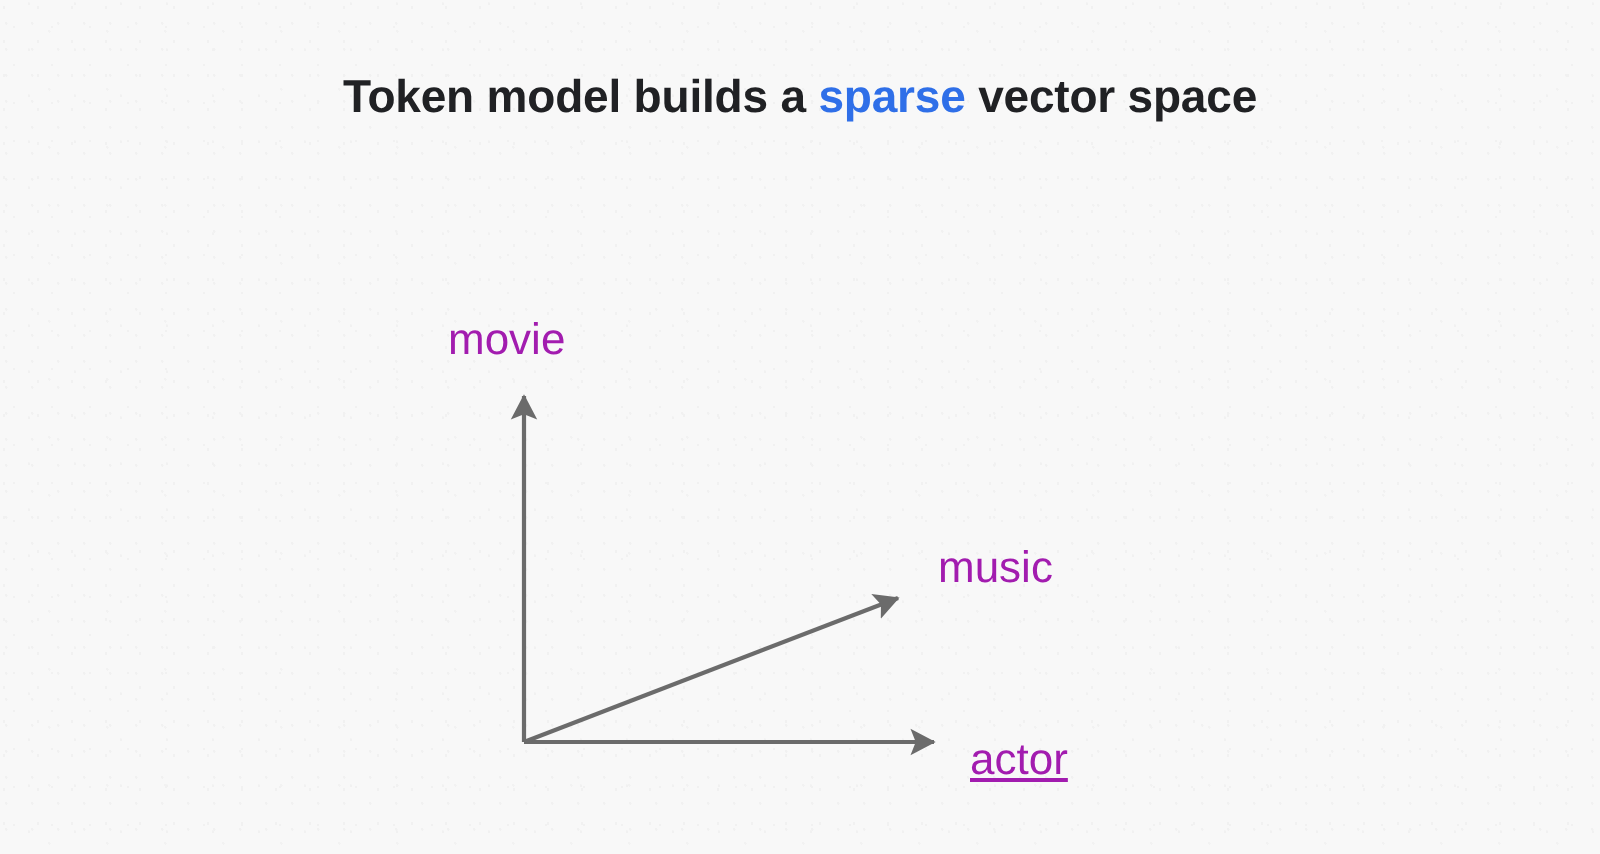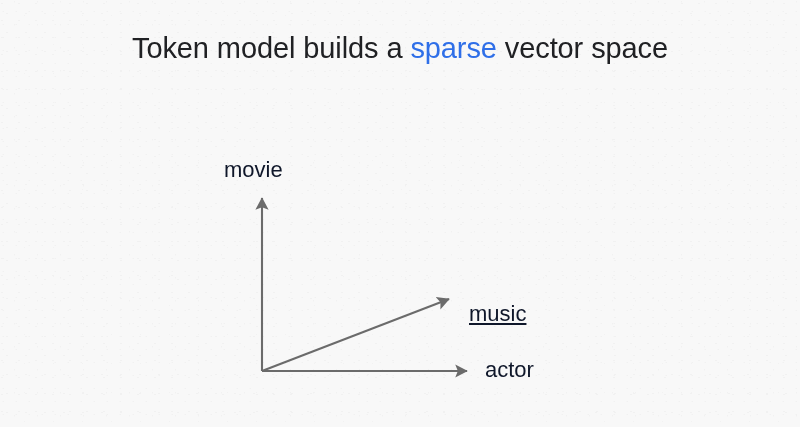--- a/index.html
+++ b/index.html
@@ -38,22 +38,22 @@
   
   .title-block {
     position: absolute;
     left: 0;
     top: 28px;
     width: 800px;
     text-align: center;
     line-height: 41px;
   }
   .title-line {
-    font-size: 29px;
-    font-weight: normal;
+    font-size: 23px;
+    font-weight: bold;
     color: #202124;
     letter-spacing: -0.1px;
     white-space: nowrap;
   }
   .accent {
     color: #2f6fe8;
   }
 
   
   .diagram {
@@ -64,26 +64,26 @@
     height: 427px;
   }
   .diagram svg {
     display: block;
   }
 
   .axis-label {
     position: absolute;
     font-size: 22px;
     font-weight: 300;
-    color: #0f172a;
+    color: #a21caf;
     white-space: nowrap;
   }
   .label-movie { left: 224px; top: 157px; }
-  .label-music { left: 469px; top: 301px; text-decoration: underline; }
-  .label-actor { left: 485px; top: 357px; }
+  .label-music { left: 469px; top: 271px; }
+  .label-actor { left: 485px; top: 367px; text-decoration: underline; }
 </style>
 </head>
 <body>
 
 <div class="canvas">
 
   <div class="noise-layer"></div>
 
   <div class="title-block">
     <div class="title-line"><span>Token model builds a </span><span class="accent">sparse</span><span> vector space</span></div>

